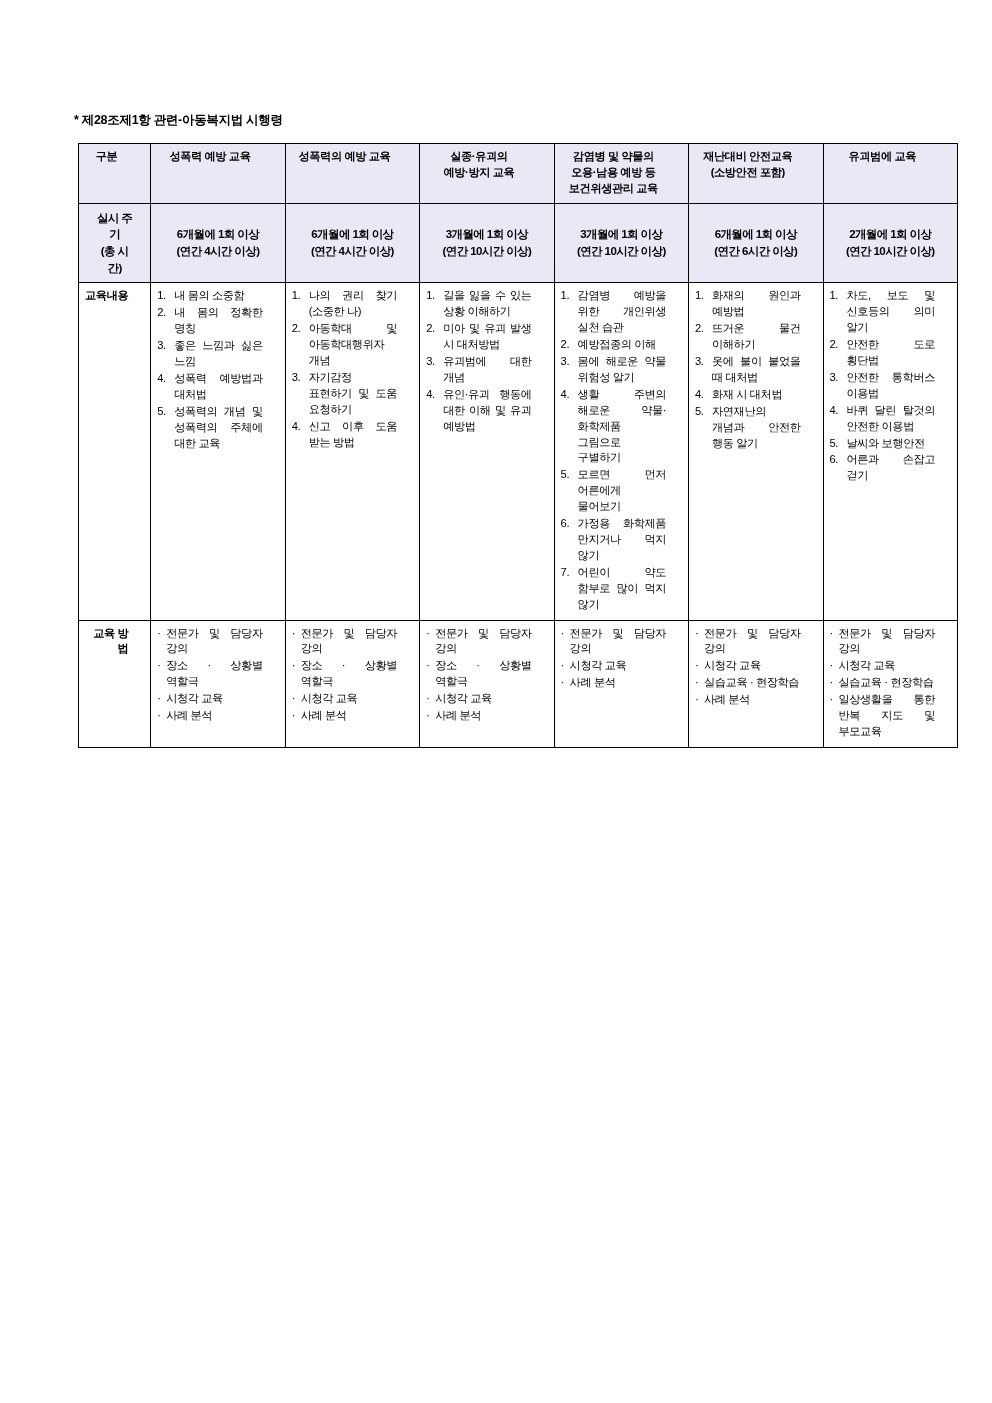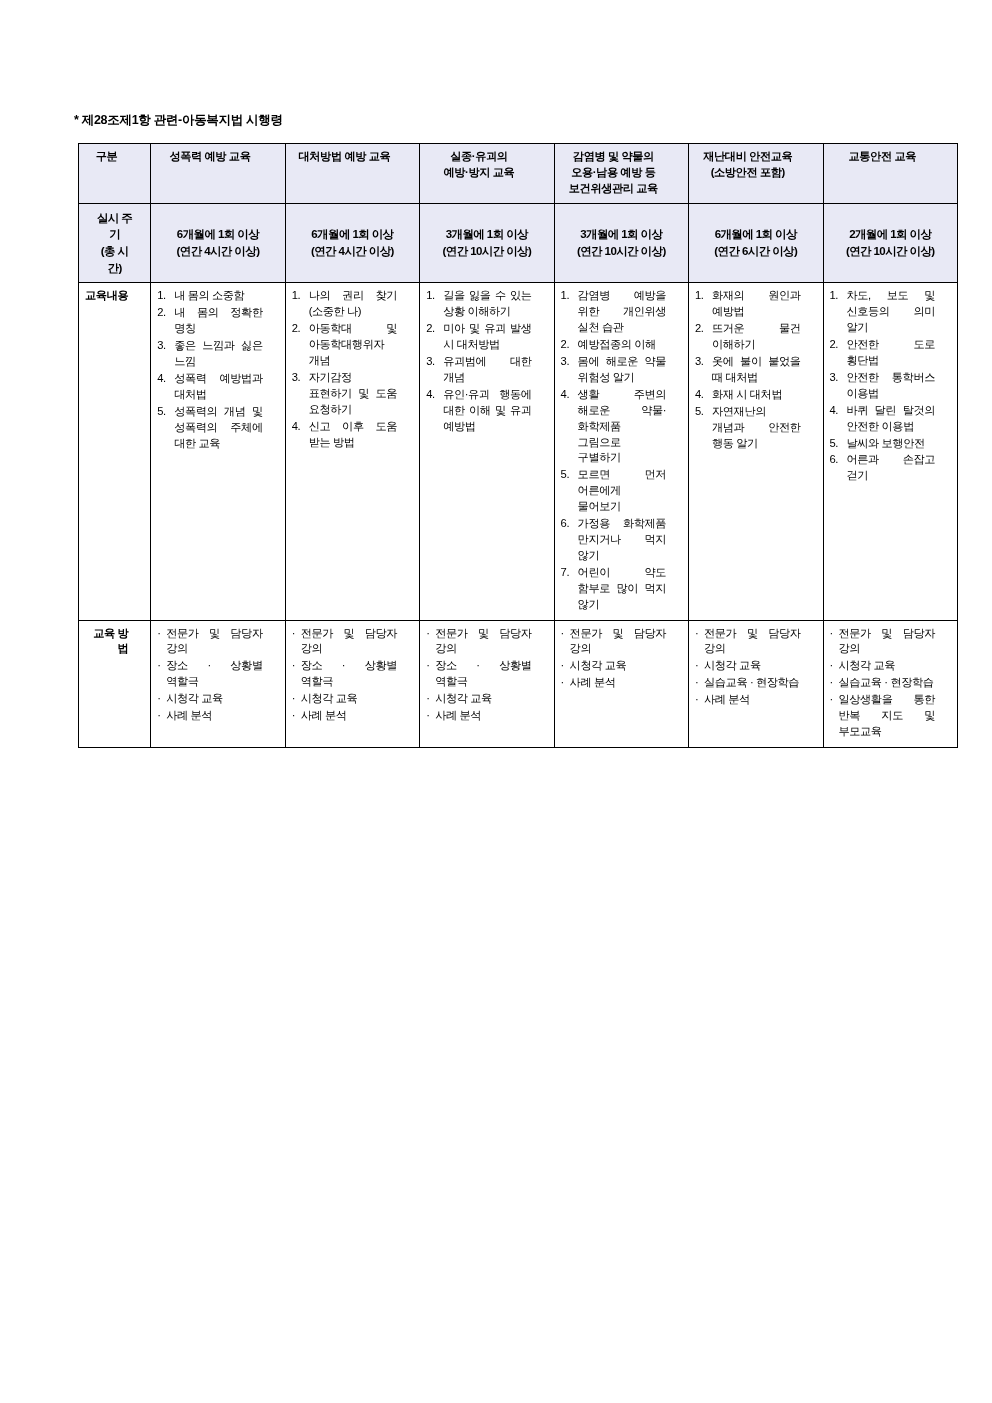--- a/index.html
+++ b/index.html
@@ -127,25 +127,25 @@
         <col class="col-item">
         <col class="col-item">
       <col class="col-item">
         <col class="col-item">
         <col class="col-item">
     </colgroup>
     <thead>
       <tr>
         <th>구분</th>
         <th>성폭력 예방 교육</th>
-        <th>대처방법 예방 교육</th>
+        <th>성폭력의 예방 교육</th>
         <th>실종·유괴의<br>예방·방지 교육</th>
         <th>감염병 및 약물의<br>오용·남용 예방 등<br>보건위생관리 교육</th>
         <th>재난대비 안전교육<br>(소방안전 포함)</th>
-        <th>교통안전 교육</th>
+        <th>유괴범에 교육</th>
       </tr>
     </thead>
     <tbody>
       <tr class="cycle-row">
         <td>실시 주기<br>(총 시간)</td>
         <td>6개월에 1회 이상<br>(연간 4시간 이상)</td>
         <td>6개월에 1회 이상<br>(연간 4시간 이상)</td>
         <td>3개월에 1회 이상<br>(연간 10시간 이상)</td>
         <td>3개월에 1회 이상<br>(연간 10시간 이상)</td>
         <td>6개월에 1회 이상<br>(연간 6시간 이상)</td>

